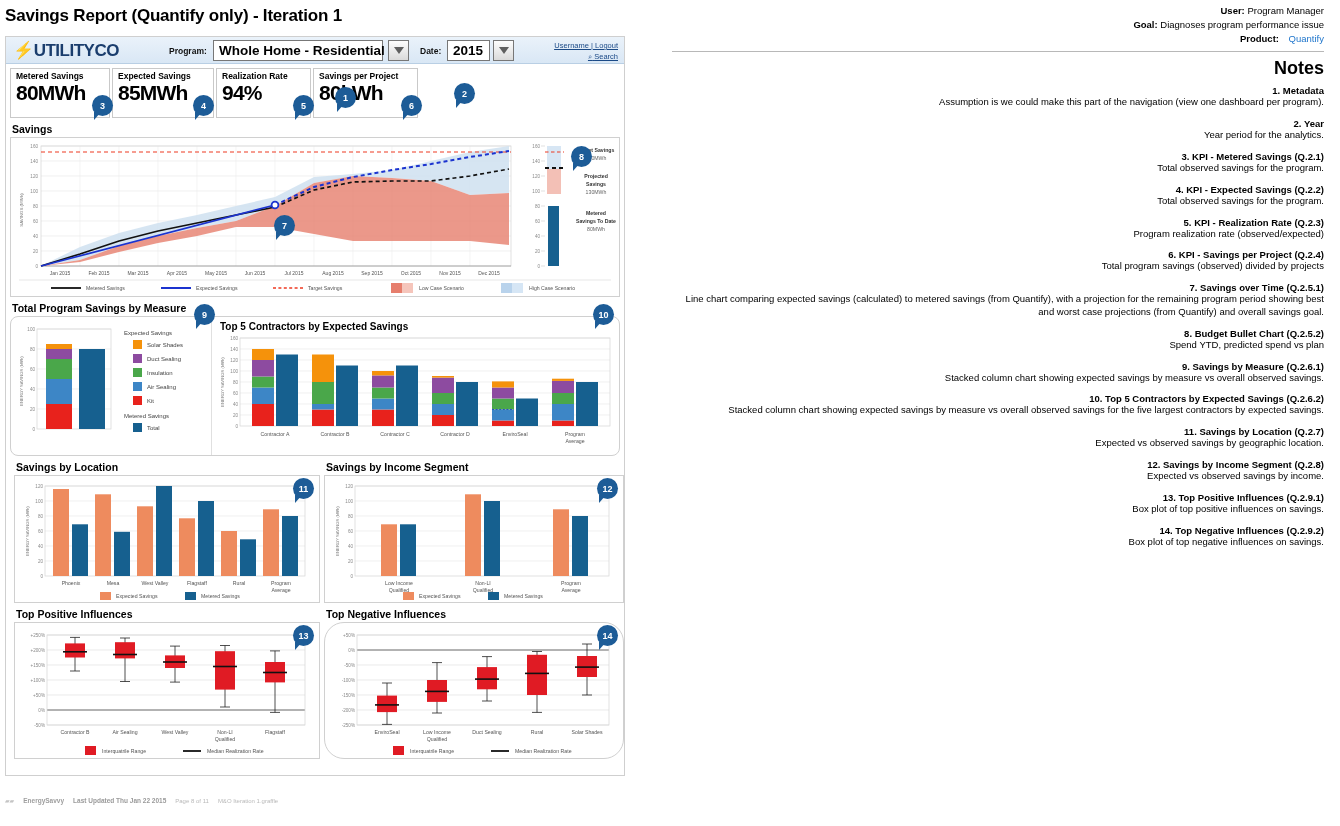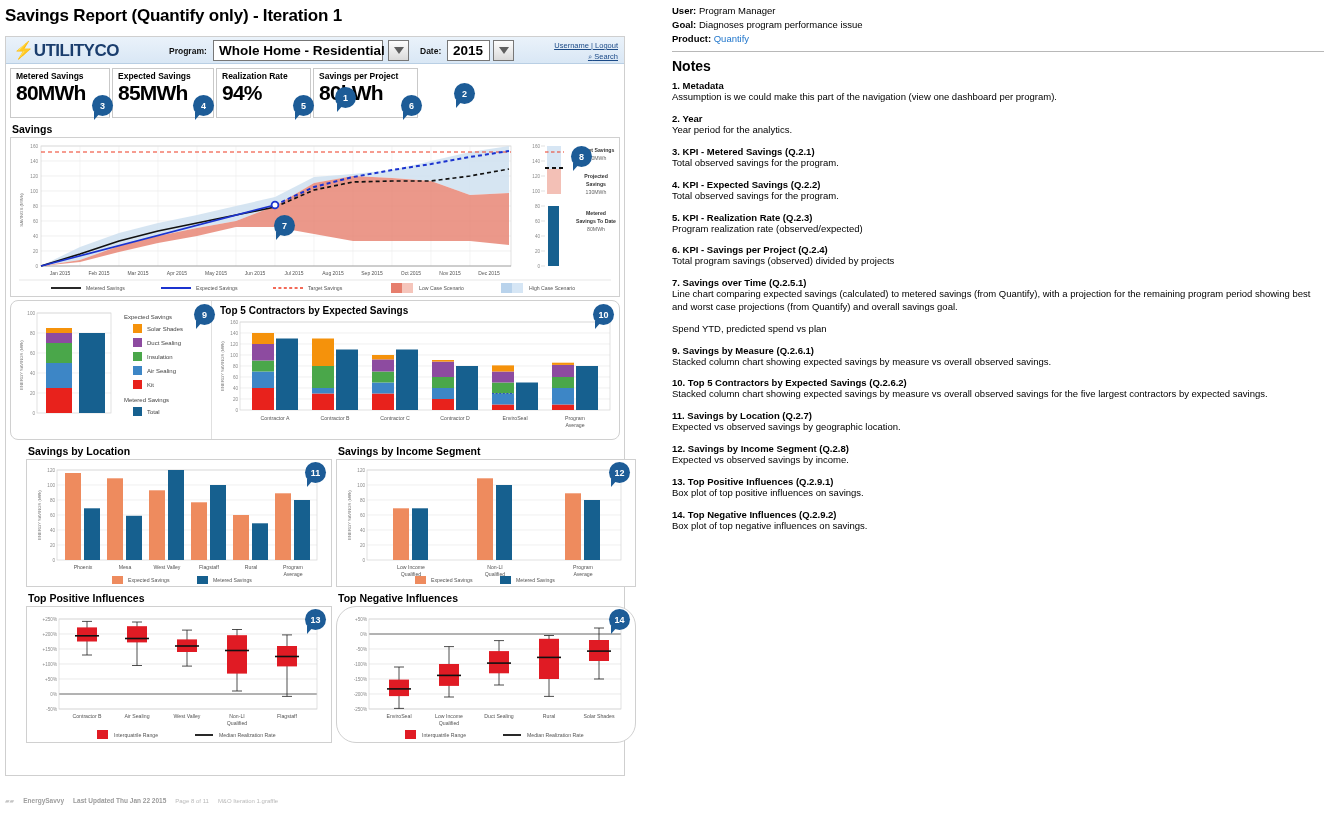--- a/index.html
+++ b/index.html
@@ -54,21 +54,21 @@
   #kpirow { position:relative; height:50px; margin:4px 4px 0 4px; display:flex; }
   .kpi { border:1px solid #c9c9c9; padding:2px 5px 0 5px; margin-right:2px; background:#fff; }
   .kpi .k-lab { font-size:8.5px; font-weight:bold; white-space:nowrap; }
   .kpi .k-val { font-size:21px; font-weight:bold; letter-spacing:-0.8px; line-height:1.1; }
 
   
   .panel { margin:3px 4px 0 4px; position:relative; }
   .panel-title { font-size:10.5px; font-weight:bold; padding:2px 2px 2px 2px; }
   .panel-body { border:1px solid #d0d0d0; background:#fff; position:relative; }
 
-  .row2 { display:flex; margin:3px 4px 0 20px; gap:4px; }
+  .row2 { display:flex; margin:3px 4px 0 8px; gap:4px; }
   .row2 > .halfpanel { flex:1 1 0; position:relative; }
   .halfpanel .panel-title { font-size:10.5px; font-weight:bold; padding:2px; }
   .halfpanel .panel-body { border:1px solid #d0d0d0; position:relative; }
 
   
   .badge {
     position:absolute; width:19px; height:19px; border-radius:50%;
     background:#1d5c97; color:#fff; font-size:9px; font-weight:bold;
     display:flex; align-items:center; justify-content:center;
     z-index:40; box-shadow:0 0 0 1px #1d5c97;
@@ -77,26 +77,26 @@
     content:""; position:absolute; left:1px; bottom:-5px; width:0;height:0;
     border-left:7px solid #1d5c97; border-bottom:8px solid transparent;
   }
 
   
   #footer { position:absolute; left:5px; top:797px; font-size:6px; color:#b9b9b9; display:flex; align-items:center; gap:9px;}
   #footer .brand { color:#9e9e9e; font-weight:bold; font-size:6.5px; }
   #footer .bold { font-weight:bold; color:#9a9a9a; font-size:6.5px;}
 
   
-  #right { position:absolute; left:672px; top:0; width:660px; height:647px; padding:4px 8px 0 0; }
+  #right { position:absolute; left:672px; top:0; width:660px; height:647px; padding:4px 8px 0 0;text-align:right; }
   .meta { font-size:9.5px; line-height:1.45; }
   .meta b { font-weight:bold; }
-  .meta .prod { color:#2277cc; }
+  .meta .prod { color:#2277cc;margin-left:7px; }
   #hr { border-top:1px solid #b8b8b8; margin:6px 0 6px 0; }
-  #notes-h { font-size:14px; font-weight:bold; margin-bottom:6px; }
+  #notes-h { font-size:18px; font-weight:bold; margin-bottom:6px; }
   .note { margin-bottom:9px; }
   .note .nt { font-size:9.5px; font-weight:bold; }
   .note .nb { font-size:9.5px; line-height:1.35; }
 </style>
 </head>
 <body>
 
 <div id="left">
 
   <div id="page-title">Savings Report (Quantify only) - Iteration 1</div>
@@ -290,20 +290,21 @@
               <text x="518" y="152" font-size="5.2" fill="#555">High Case Scenario</text>
             </g>
           </g>
         </svg>
         <div class="badge" style="left:561px; top:9px;">8</div>
         <div class="badge" style="left:264px; top:78px;">7</div>
       </div>
     </div>
 
     <div class="panel">
+      <div class="panel-title">Total Program Savings by Measure</div>
       <div class="panel-body" style="height:140px; display:flex;border-radius:8px;">
 
         <div style="width:200px; position:relative;">
           <svg width="200" height="138" viewBox="0 0 200 138">
             <g font-family="Liberation Sans, sans-serif">
               <g stroke="#e6e6e6" stroke-width="0.6">
                 <line x1="26" y1="12" x2="100" y2="12"></line>
                   <line x1="26" y1="32" x2="100" y2="32"></line>
                 <line x1="26" y1="52" x2="100" y2="52"></line>
                   <line x1="26" y1="72" x2="100" y2="72"></line>
@@ -768,20 +769,21 @@
       </div>
       <div class="note">
         <div class="nt">6. KPI - Savings per Project (Q.2.4)</div>
         <div class="nb">Total program savings (observed) divided by projects</div>
       </div>
       <div class="note">
         <div class="nt">7. Savings over Time (Q.2.5.1)</div>
         <div class="nb">Line chart comparing expected savings (calculated) to metered savings (from Quantify), with a projection for the remaining program period showing best and worst case projections (from Quantify) and overall savings goal.</div>
       </div>
       <div class="note">
+        <div class="nt">8. Budget Bullet Chart (Q.2.5.2)</div>
         <div class="nb">Spend YTD, predicted spend vs plan</div>
       </div>
       <div class="note">
         <div class="nt">9. Savings by Measure (Q.2.6.1)</div>
         <div class="nb">Stacked column chart showing expected savings by measure vs overall observed savings.</div>
       </div>
       <div class="note">
         <div class="nt">10. Top 5 Contractors by Expected Savings (Q.2.6.2)</div>
         <div class="nb">Stacked column chart showing expected savings by measure vs overall observed savings for the five largest contractors by expected savings.</div>
       </div>

